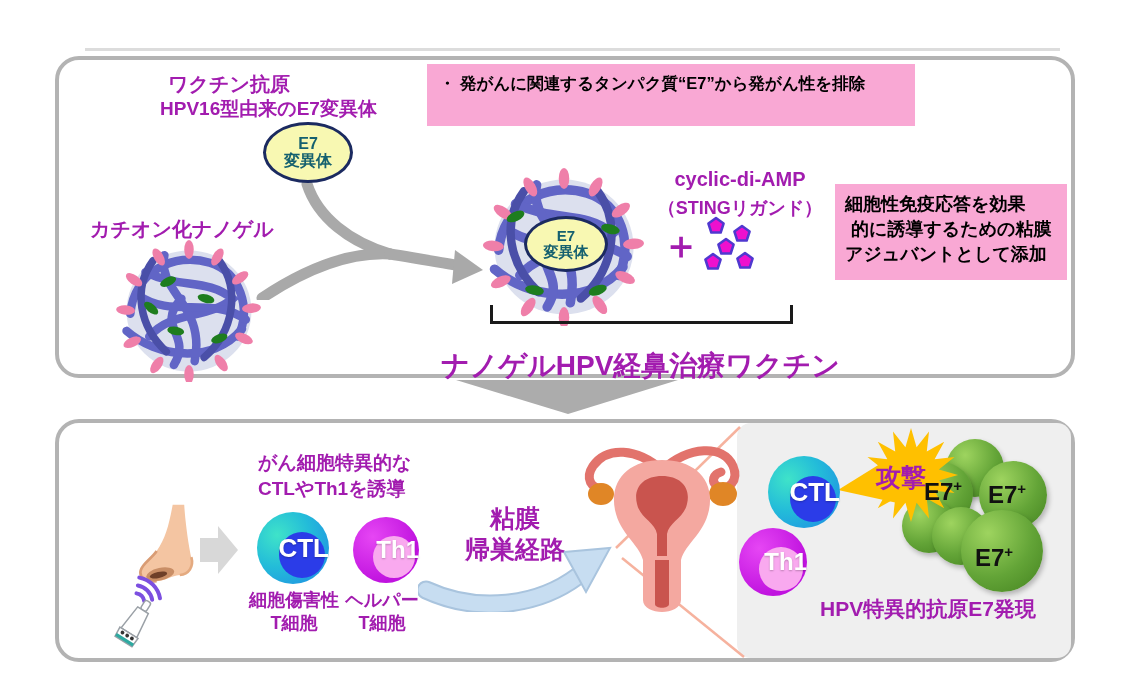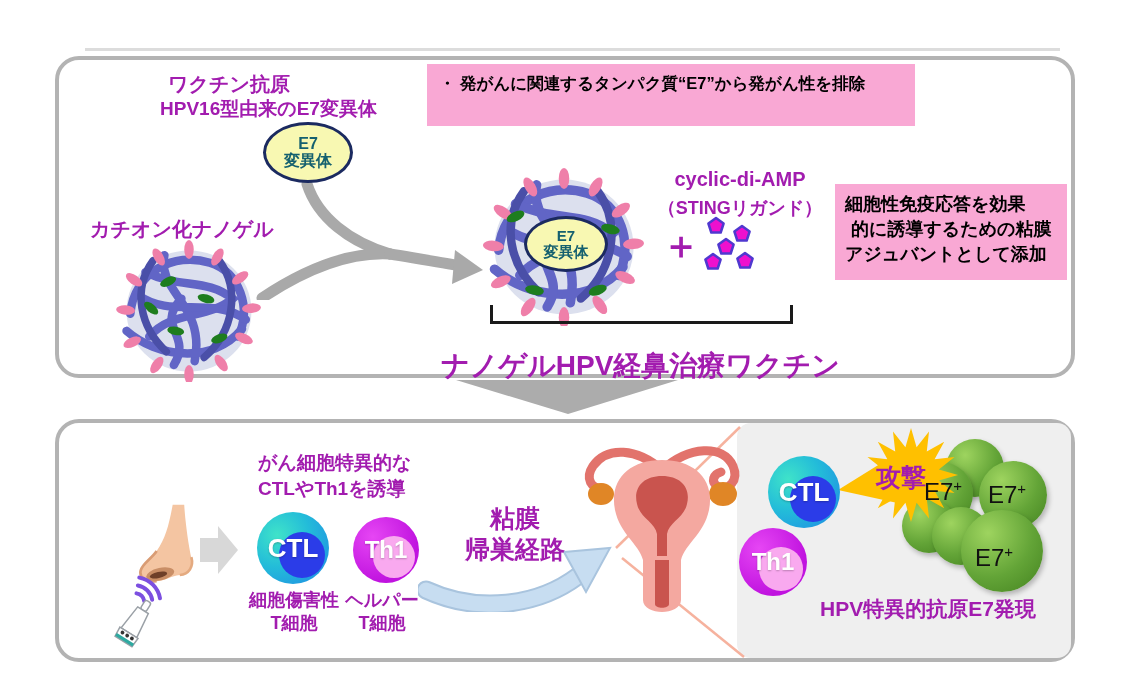--- a/index.html
+++ b/index.html
@@ -3,31 +3,31 @@
 <meta charset="utf-8">
 <style>
   html,body{margin:0;padding:0;background:#fff;}
   #page{position:relative;width:1134px;height:680px;background:#ffffff;
         font-family:"Liberation Sans","DejaVu Sans",sans-serif;overflow:hidden;}
   .abs{position:absolute;}
   .b{font-weight:bold;}
   .teal{color:#1A6478;}
   .panel{position:absolute;border:4px solid #B3B3B3;border-radius:24px;background:#fff;box-sizing:border-box;}
   .note{background:#f9a8d4;box-sizing:border-box;}
-  .cell{position:absolute;border-radius:50%;display:flex;align-items:center;justify-content:center;color:#fff;font-weight:bold;}
+  .cell{position:absolute;border-radius:50%;display:flex;align-items:center;justify-content:flex-end;color:#fff;font-weight:bold;}
   .cell .inner{position:absolute;border-radius:50%;width:64%;height:64%;right:6%;bottom:8%;}
   .cell .lbl{position:relative;z-index:2;text-shadow:0 1px 2px rgba(0,0,0,.25);}
   .ctl-bg{background:radial-gradient(circle at 28% 32%, #3FE3C9 0%, #23BCD9 45%, #1F86E6 100%);}
   .ctl-inner{background:#2B3CE8;}
   .th1-bg{background:radial-gradient(circle at 30% 30%, #E646F4 0%, #C013DF 70%);}
   .th1-inner{background:#F9A9EF;}
   .sphere{position:absolute;border-radius:50%;
           background:radial-gradient(circle at 33% 28%, #9ED45F 0%, #63A437 55%, #43821F 100%);
           box-shadow:2px 3px 5px rgba(0,0,0,.25);}
-  .e7lab{position:absolute;font-weight:normal;font-size:24px;color:#111;z-index:6;}
+  .e7lab{position:absolute;font-weight:bold;font-size:24px;color:#111;z-index:6;}
   .e7lab sup{font-size:15px;}
   .yellow-ball{position:absolute;background:#F8F8B2;border:3px solid #1B2A60;border-radius:50%;
                display:flex;flex-direction:column;align-items:center;justify-content:center;
                color:#15606F;font-weight:bold;line-height:1.05;box-sizing:border-box;z-index:4;text-align:center;}
   .txt{position:absolute;color:#a21caf;}
 </style>
 </head>
 <body>
 
 <div id="page">

